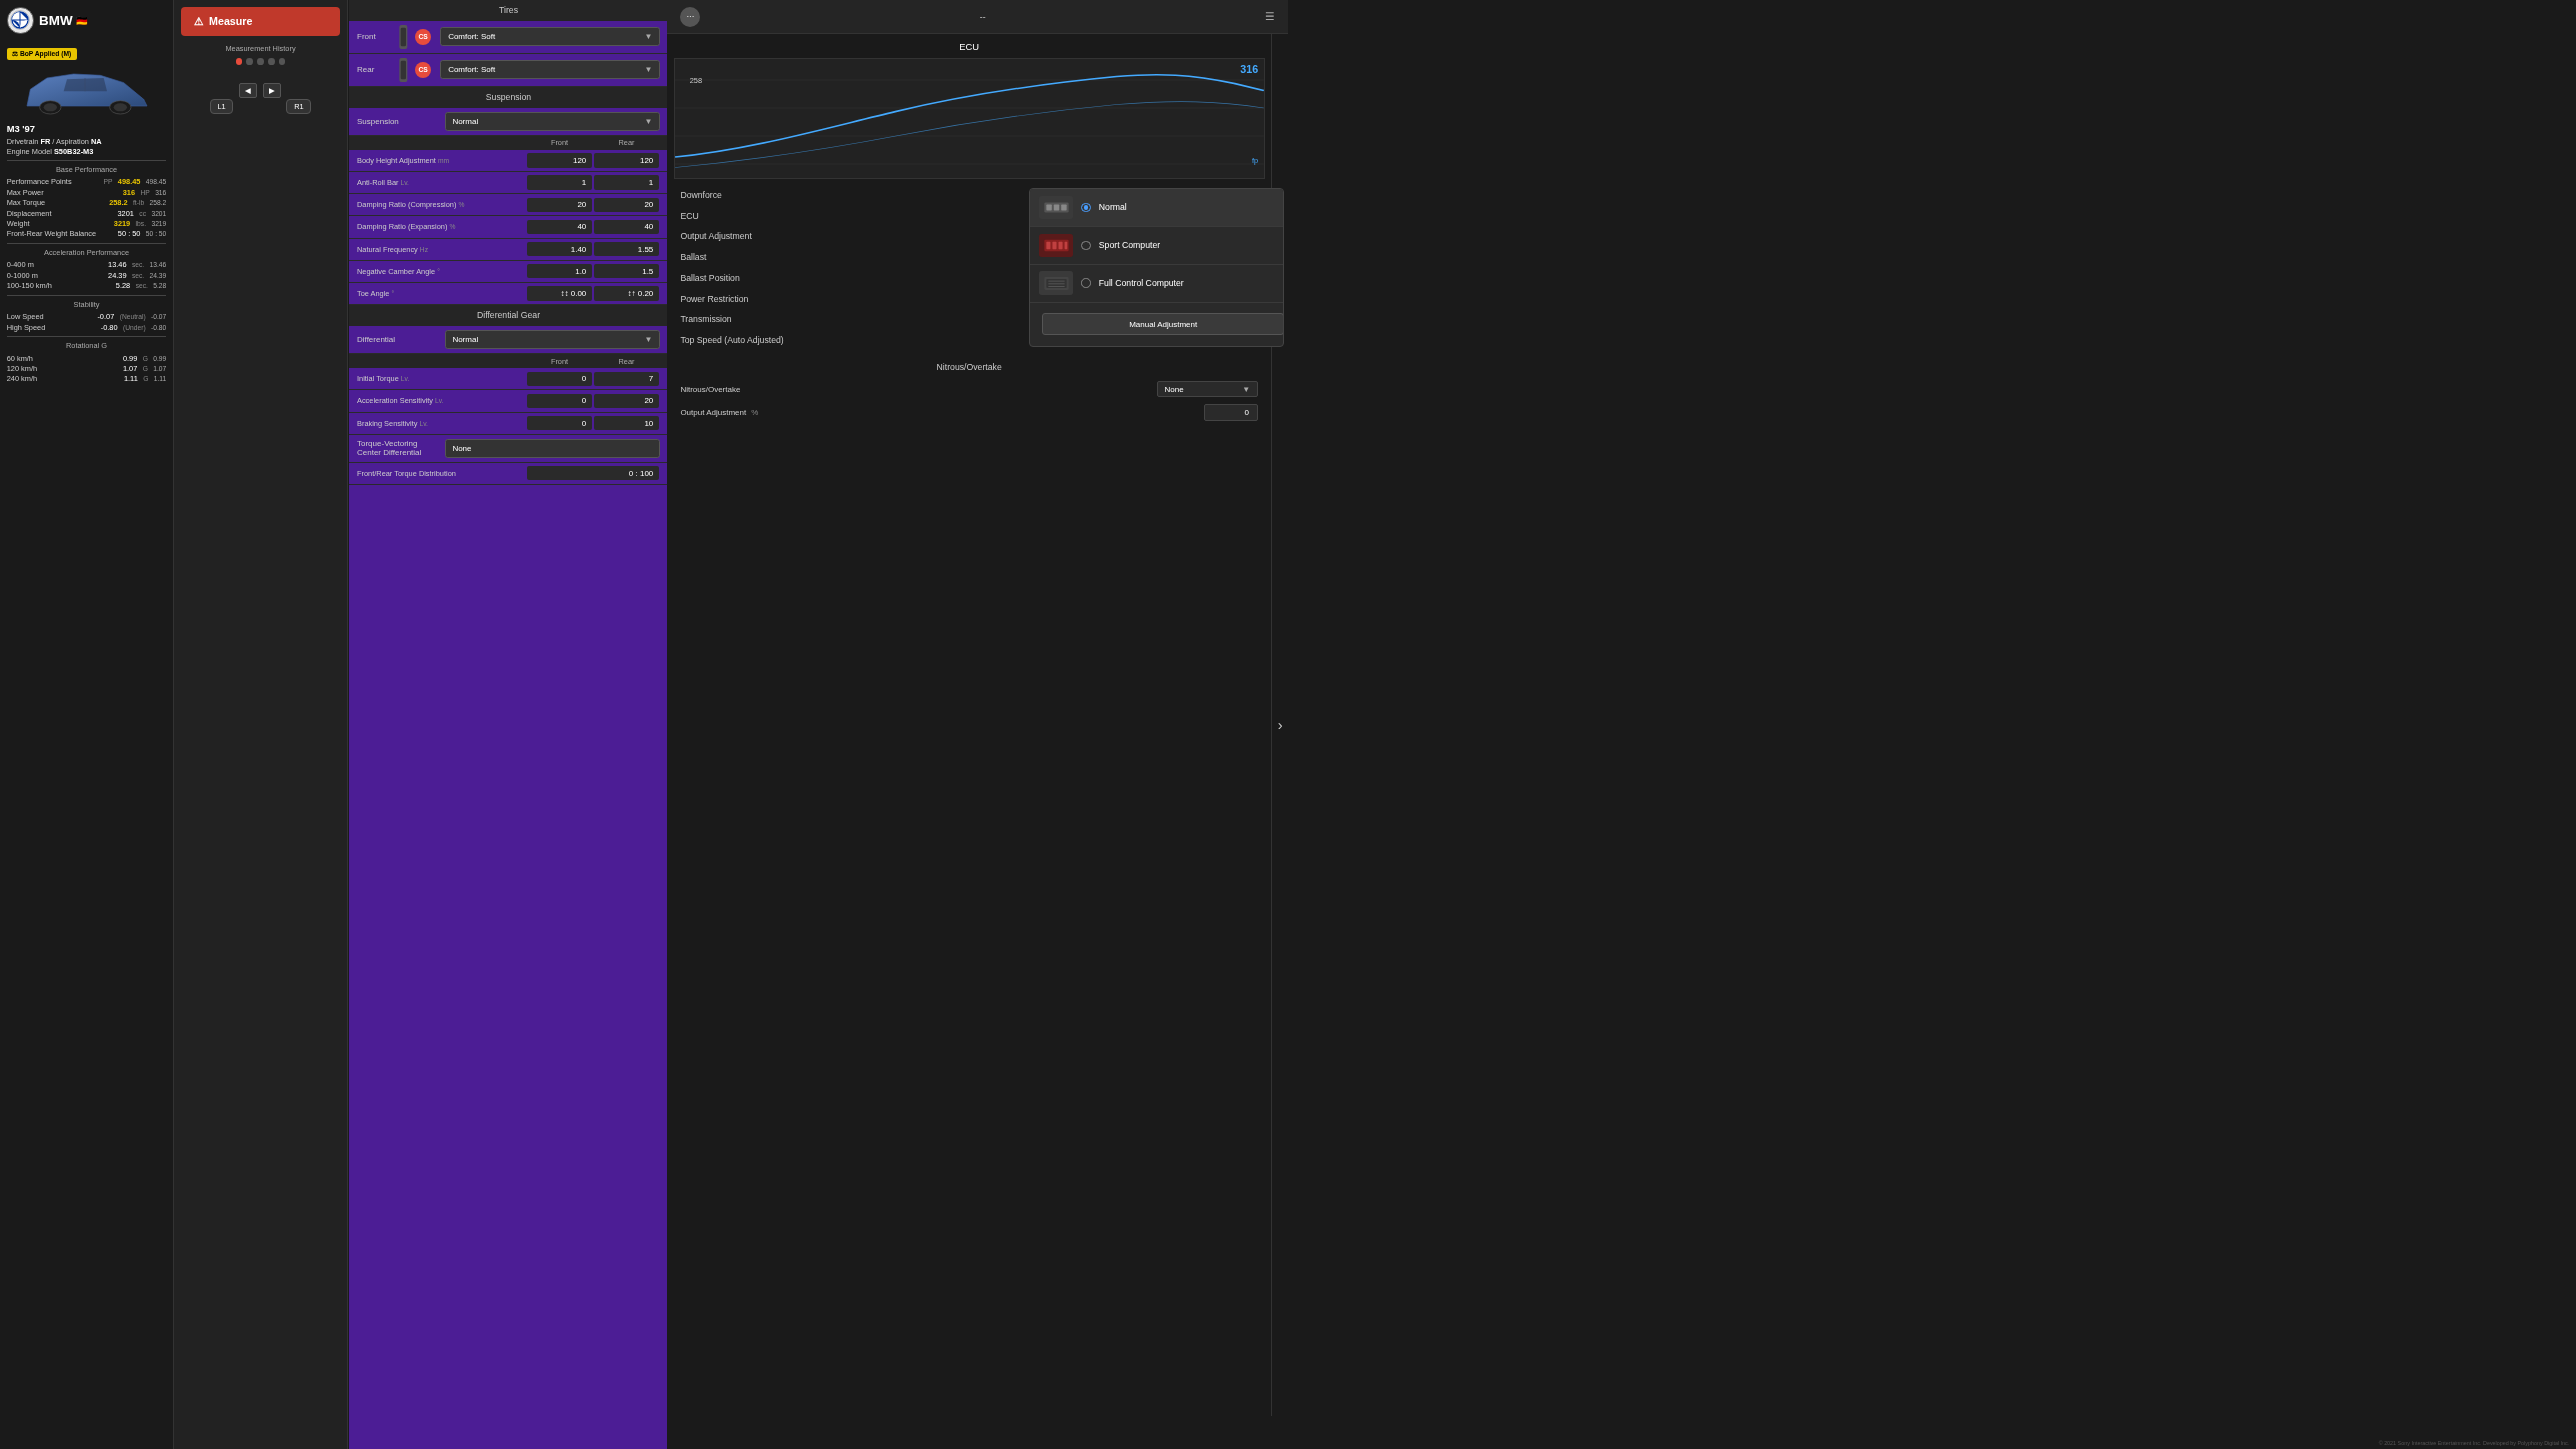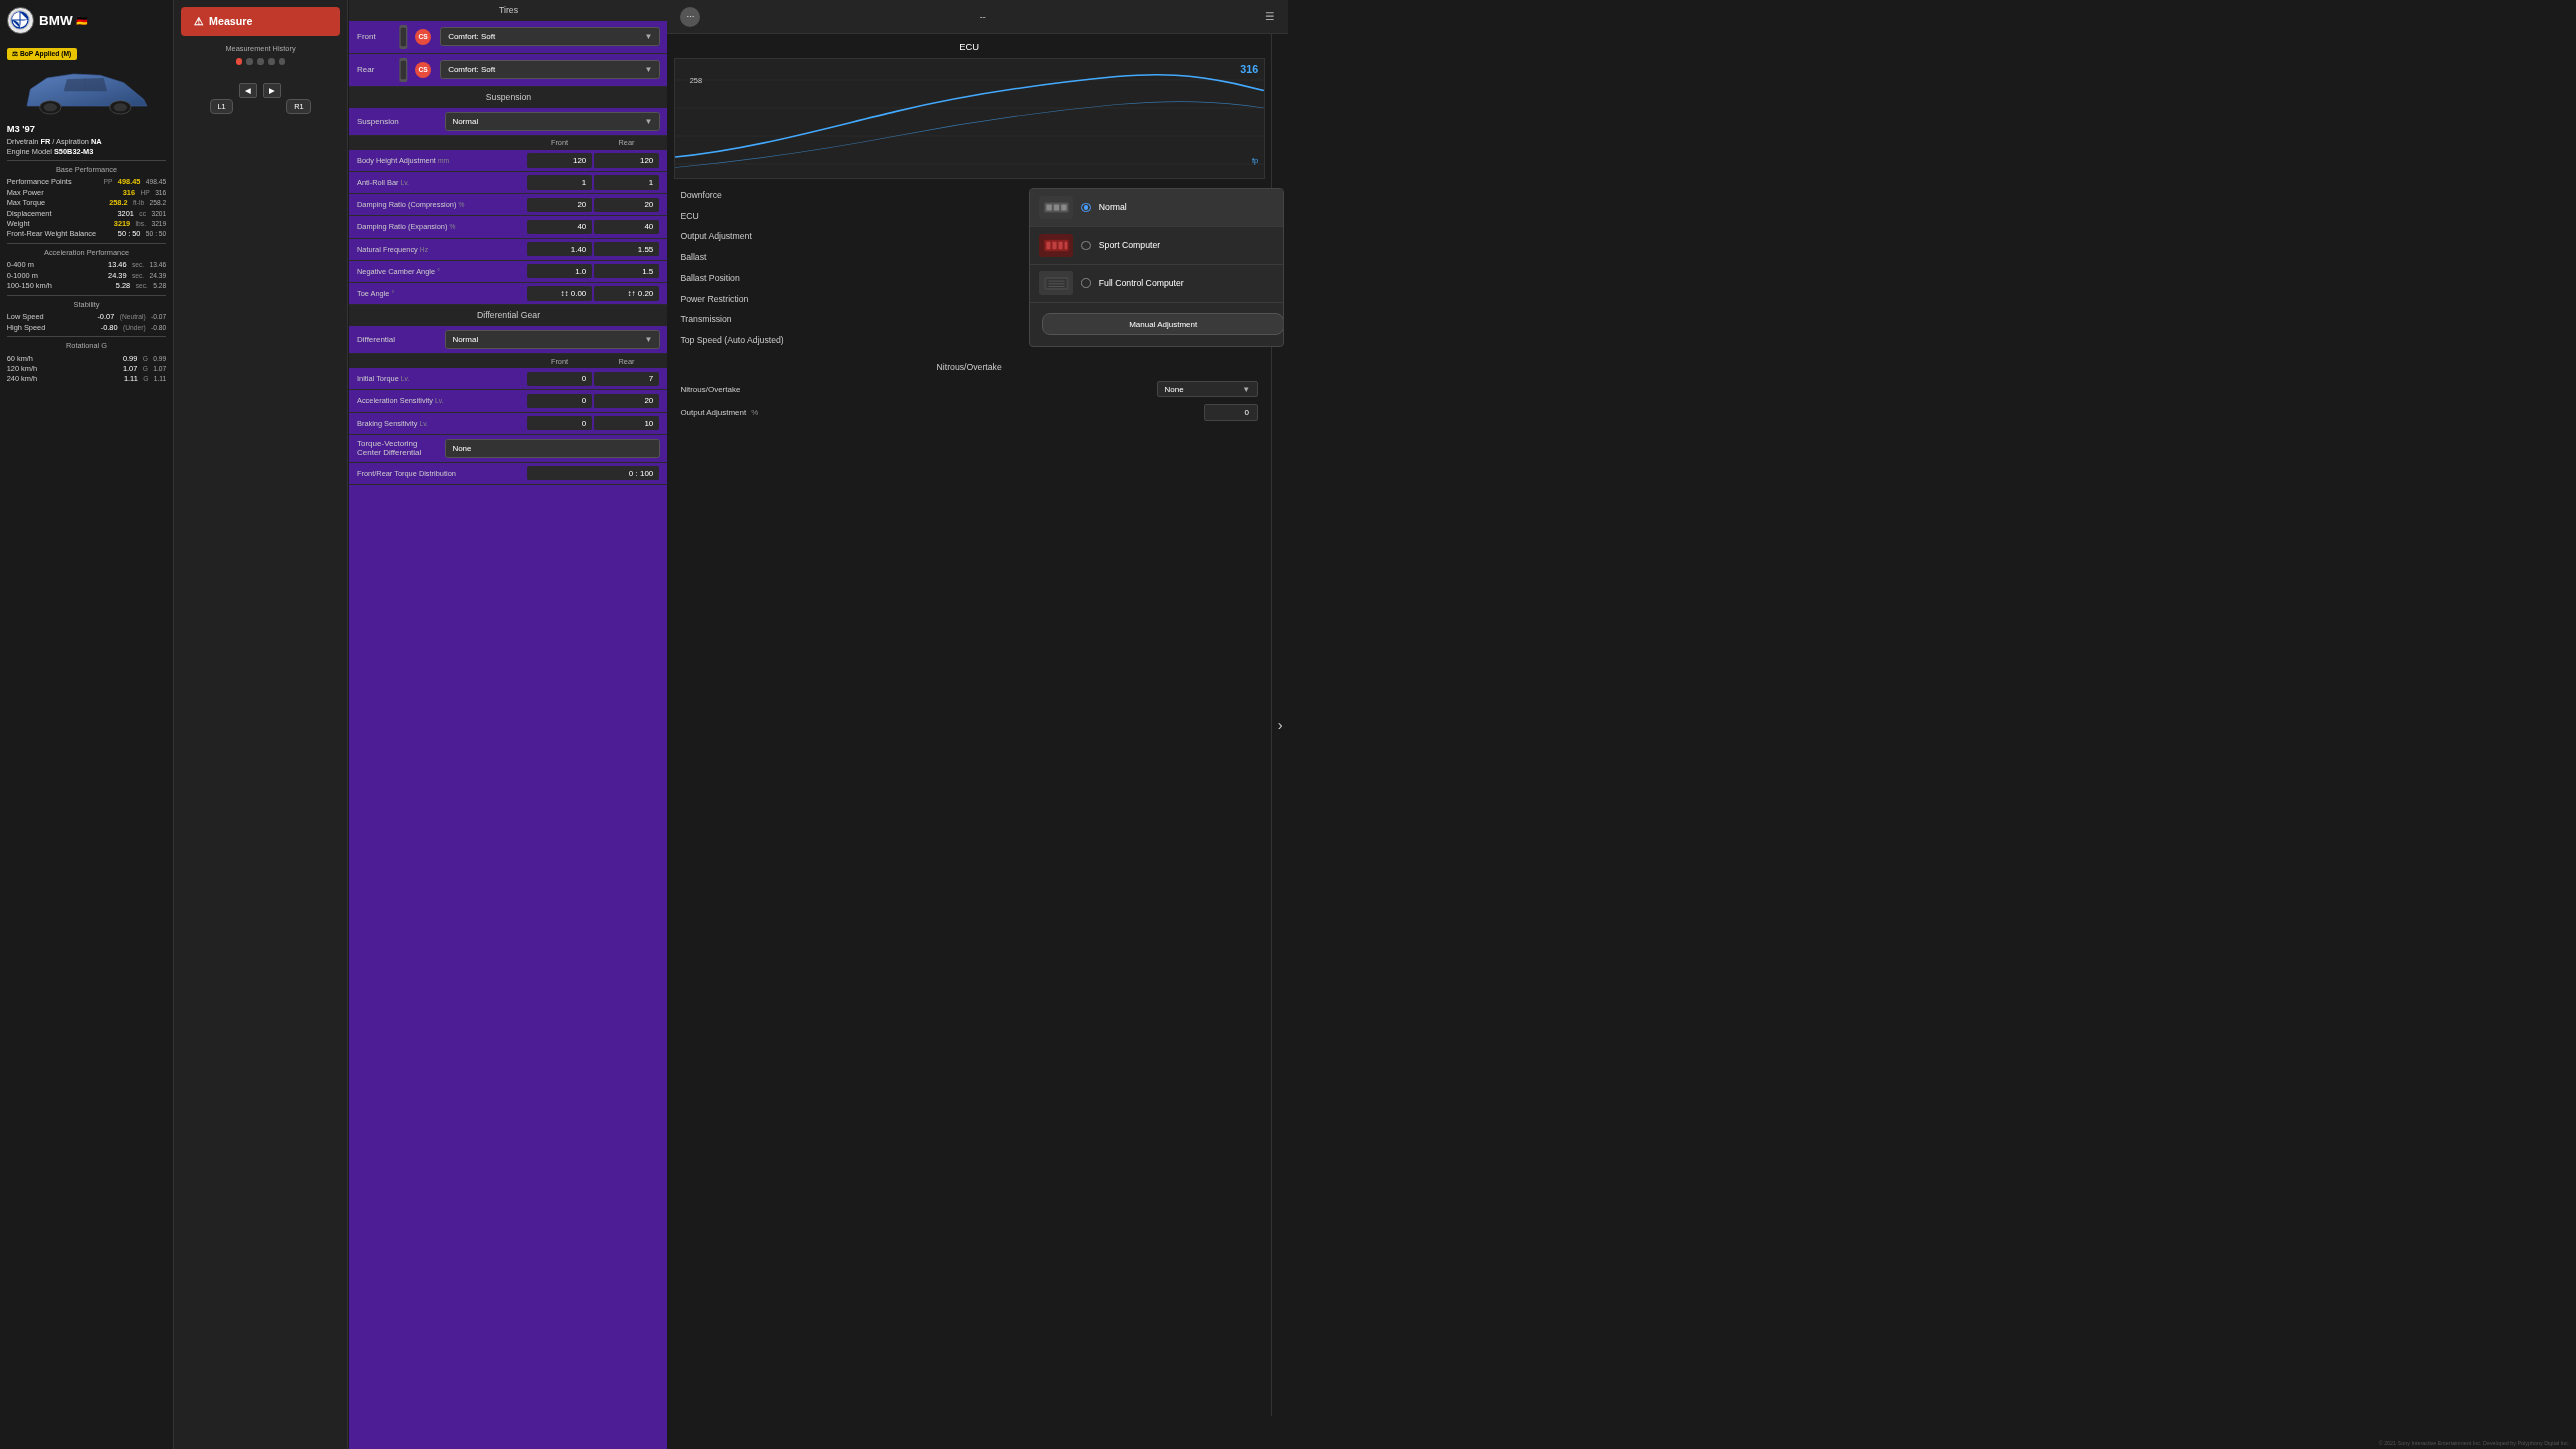--- a/index.html
+++ b/index.html
@@ -430,21 +430,21 @@
     .ecu-item-name {
       font-size: 8.7px;
       color: #fff;
     }
 
     .manual-adj-btn {
       background: #3a3a3a;
       border: 0.7px solid #555;
       color: #fff;
       padding: 5.4px 13.4px;
-      border-radius: 8px;
+      border-radius: 3px;
       cursor: pointer;
       font-size: 8px;
       display: flex;
       align-items: center;
       gap: 4px;
       margin: 5.4px 6.7px;
     }
 
     .nitrous-section {
       padding: 6.7px;

